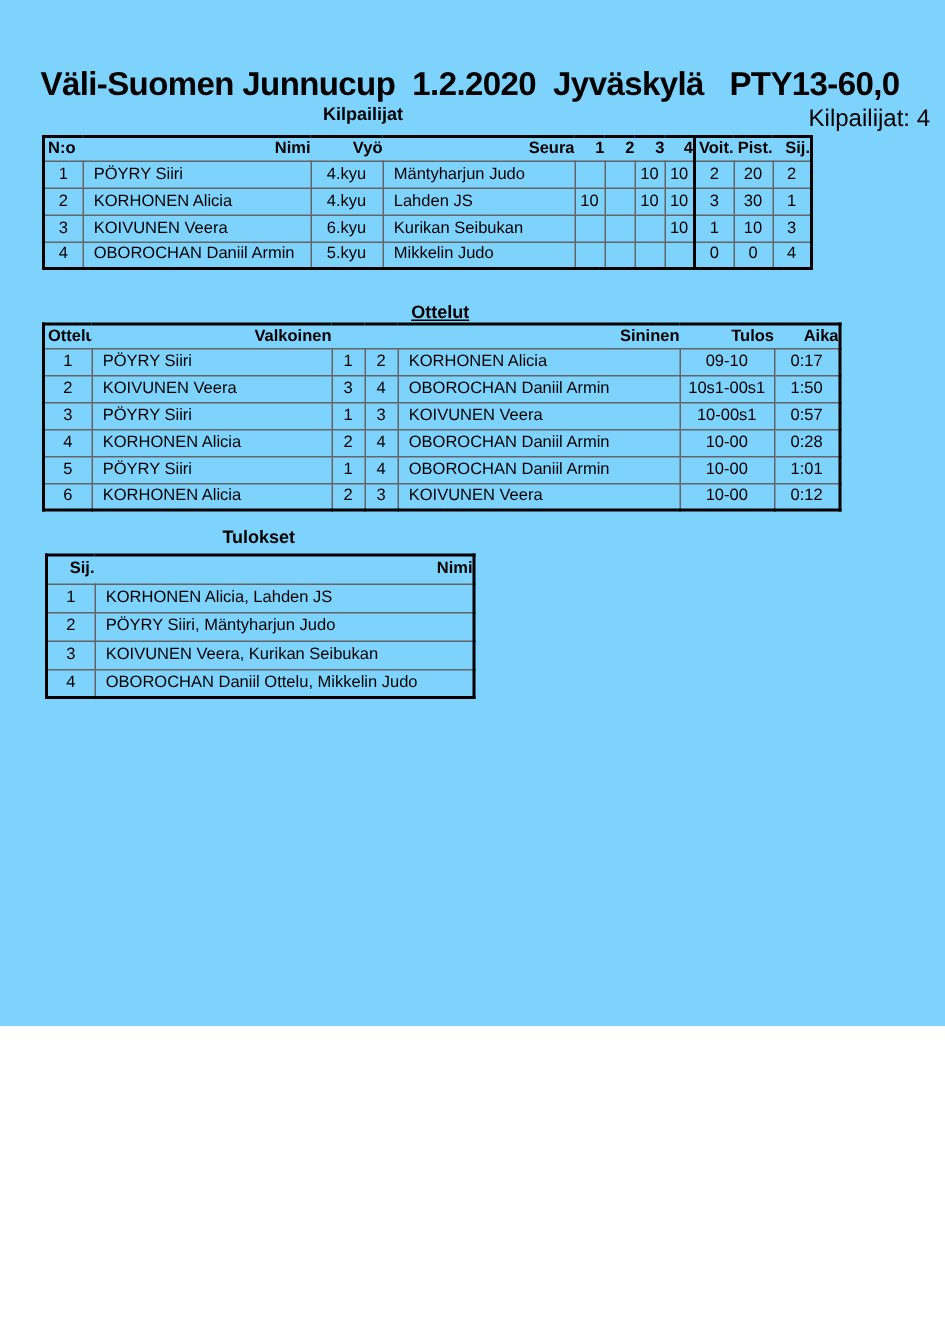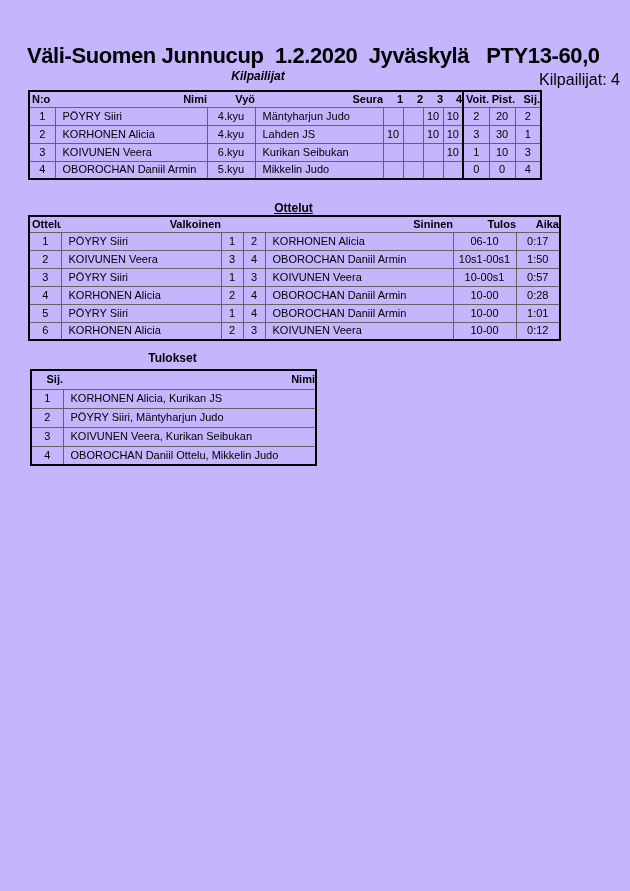--- a/index.html
+++ b/index.html
@@ -1,25 +1,25 @@
 <!DOCTYPE html>
 <html><head>
 <meta charset="utf-8">
 <style>
   html,body { margin:0; padding:0; background:#fff; }
   .page {
-    position:relative; width:630px; height:891px; background:#c4b5fd;
+    position:relative; width:630px; height:684px; background:#7dd3fc;
     font-family:"Liberation Sans", sans-serif; color:#000; overflow:hidden;
   }
   .doc-title {
     position:absolute; left:27px; top:43px; font-size:22px; font-weight:bold;
     white-space:pre; letter-spacing:-0.4px;
   }
   .section-heading { position:absolute; font-size:12px; font-weight:bold; text-align:center; }
-  .heading-kilpailijat { left:40px; width:436px; top:69px;font-style:italic; }
+  .heading-kilpailijat { left:24px; width:436px; top:69px; }
   .heading-ottelut    { left:28px; width:531px; top:201px;text-decoration:underline; }
   .heading-tulokset   { left:30px;  width:285px; top:351px; }
   .count-label {
     position:absolute; left:460px; width:160px; top:71px;
     font-size:16px; text-align:right;
   }
   table {
     position:absolute; border-collapse:collapse; table-layout:fixed;
     font-size:11px; border:2px solid #000;
   }
@@ -156,21 +156,21 @@
       <th>Sininen</th>
       <th>Tulos</th>
       <th>Aika</th>
     </tr>
     <tr>
       <td>1</td>
       <td class="name">PÖYRY Siiri</td>
       <td>1</td>
       <td>2</td>
       <td class="name">KORHONEN Alicia</td>
-      <td>06-10</td>
+      <td>09-10</td>
       <td>0:17</td>
     </tr>
     <tr>
       <td>2</td>
       <td class="name">KOIVUNEN Veera</td>
       <td>3</td>
       <td>4</td>
       <td class="name">OBOROCHAN Daniil Armin</td>
       <td>10s1-00s1</td>
       <td>1:50</td>
@@ -221,21 +221,21 @@
       <col style="width:32px">
         <col style="width:253px">
     </colgroup>
     <tbody>
         <tr class="head">
       <th>Sij.</th>
       <th>Nimi</th>
     </tr>
     <tr>
       <td>1</td>
-      <td class="name">KORHONEN Alicia, Kurikan JS</td>
+      <td class="name">KORHONEN Alicia, Lahden JS</td>
     </tr>
     <tr>
       <td>2</td>
       <td class="name">PÖYRY Siiri, Mäntyharjun Judo</td>
     </tr>
     <tr>
       <td>3</td>
       <td class="name">KOIVUNEN Veera, Kurikan Seibukan</td>
     </tr>
     <tr>

